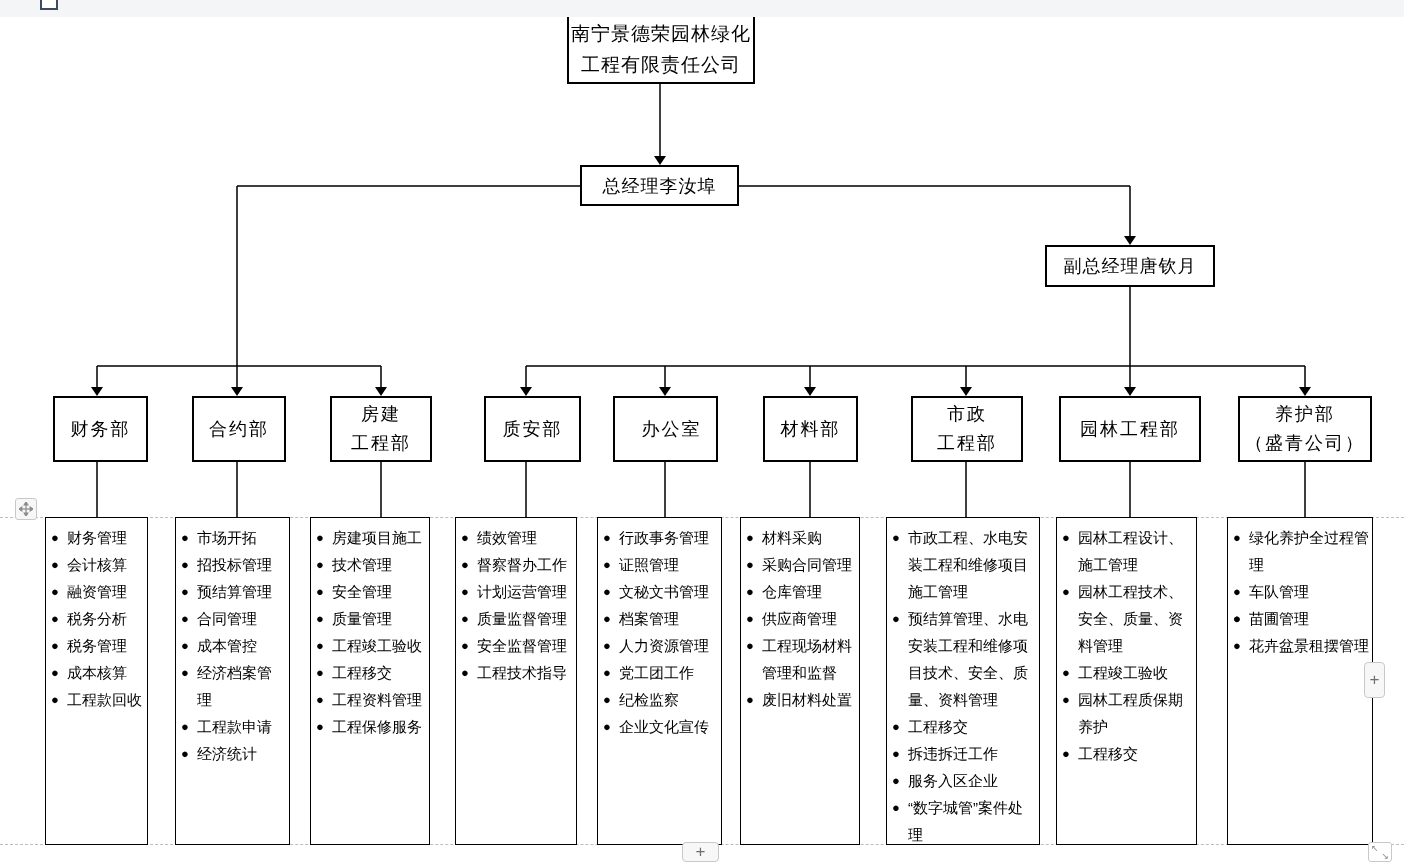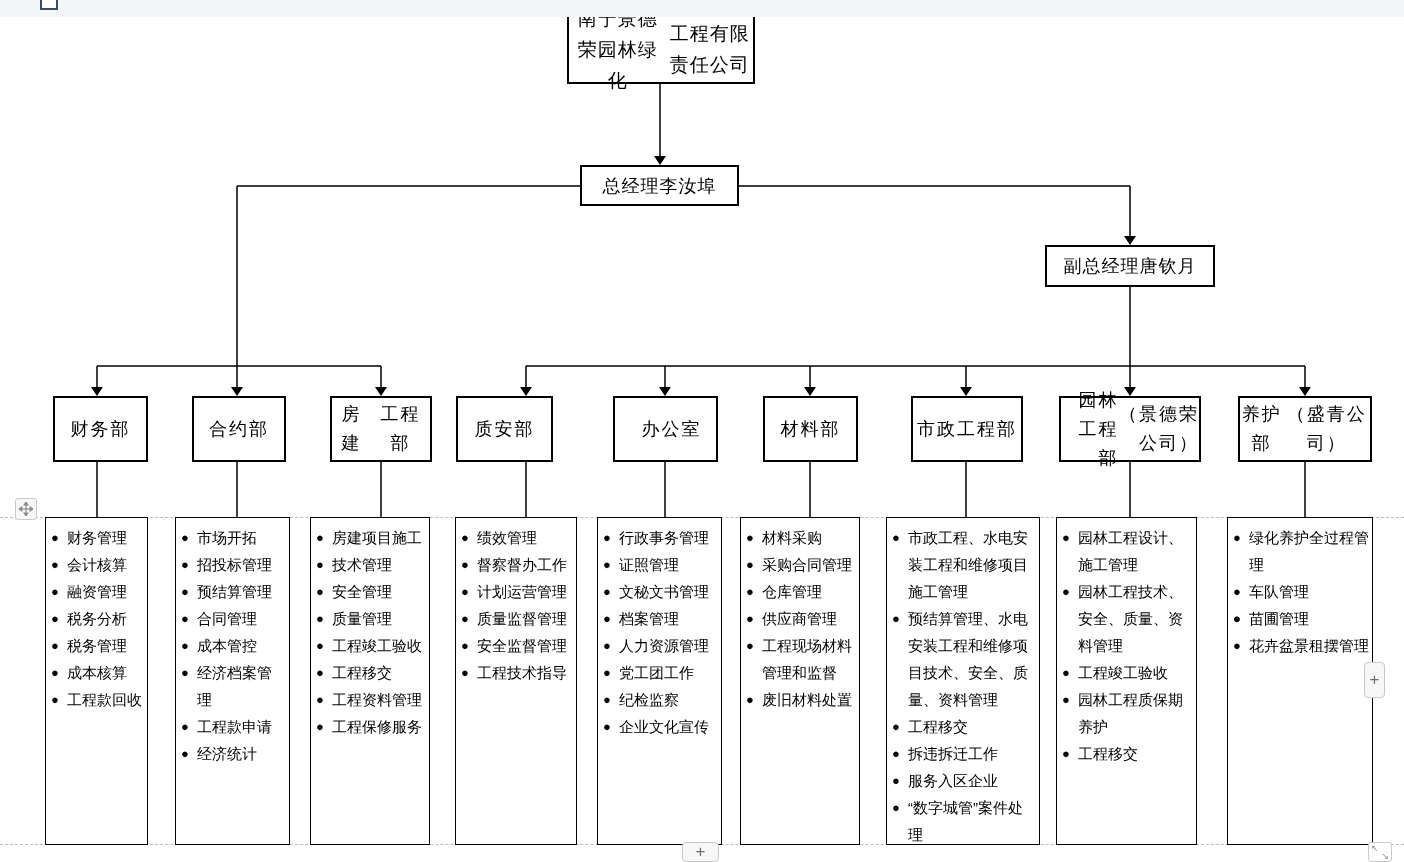--- a/index.html
+++ b/index.html
@@ -18,21 +18,21 @@
     border:2px solid #3e4b5e; background:#fff;
   }
   .gridline-h {
     position:absolute; left:0; width:1404px; height:0;
     border-top:1px dashed #bdbdbd; z-index:1;
   }
   svg.connectors { position:absolute; left:0; top:0; z-index:2; pointer-events:none; }
   .obox {
     position:absolute; box-sizing:border-box;
     border:2px solid #000; background:#fff;
-    display:flex; flex-direction:row; align-items:center; justify-content:center;
+    display:flex; flex-direction:column; align-items:center; justify-content:center;
     text-align:center; z-index:3;
   }
   .root-box { left:567px; top:14px; width:188px; height:70px; font-size:19px; line-height:31px; letter-spacing:1px; }
   .gm-box   { left:580px; top:165px; width:159px; height:41px; font-size:18px; letter-spacing:1px; }
   .dep-box  { left:1045px; top:245px; width:170px; height:42px; font-size:18px; letter-spacing:1px; }
   .dept-box { top:396px; height:66px; font-size:18px; line-height:29px; letter-spacing:2px; }
   .list-box {
     position:absolute; top:517px; height:328px; box-sizing:border-box;
     border:1px solid #000; background:#fff; z-index:3;
     padding:6px 3px 0 5px; overflow:hidden;
@@ -105,36 +105,35 @@
 <div class="obox dept-box" style="left:53px;width:95px;align-items:center;">
     <div>财务部</div>
   </div>
 <div class="obox dept-box" style="left:192px;width:94px;">
     <div>合约部</div>
   </div>
 <div class="obox dept-box" style="left:330px;width:102px;">
     <div>房建</div>
     <div>工程部</div>
   </div>
-<div class="obox dept-box" style="left:456px;width:97px;">
+<div class="obox dept-box" style="left:484px;width:97px;">
     <div>质安部</div>
   </div>
 <div class="obox dept-box" style="left:613px;width:105px;padding-left:12px;">
     <div>办公室</div>
   </div>
 <div class="obox dept-box" style="left:763px;width:95px;">
     <div>材料部</div>
   </div>
 <div class="obox dept-box" style="left:911px;width:112px;">
     <div>市政</div>
     <div>工程部</div>
   </div>
 <div class="obox dept-box" style="left:1059px;width:142px;text-align:right;">
     <div>园林工程部</div>
-    <div>（景德荣公司）</div>
   </div>
 <div class="obox dept-box" style="left:1238px;width:134px;">
     <div>养护部</div>
     <div>（盛青公司）</div>
   </div>
 
 <div class="list-box" style="left:45px;width:103px;">
     <div class="list-item"><span class="bullet">●</span><span>财务管理</span></div>
     <div class="list-item"><span class="bullet">●</span><span>会计核算</span></div>
     <div class="list-item"><span class="bullet">●</span><span>融资管理</span></div>

